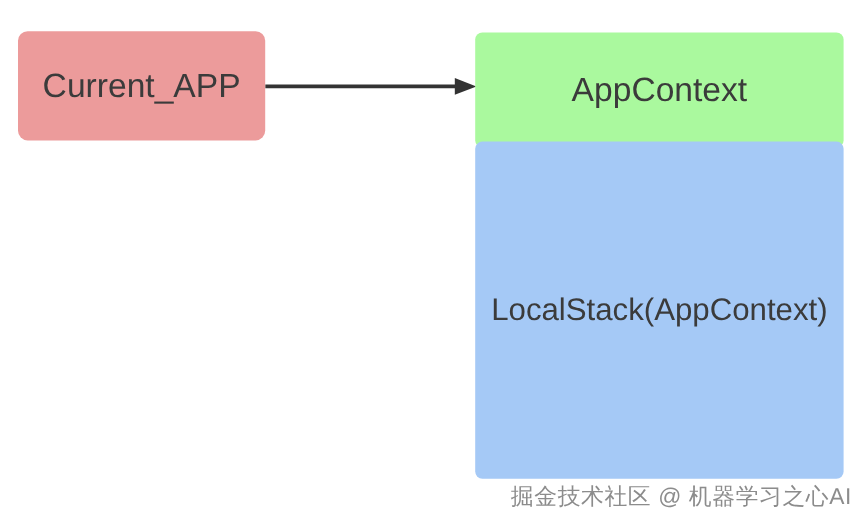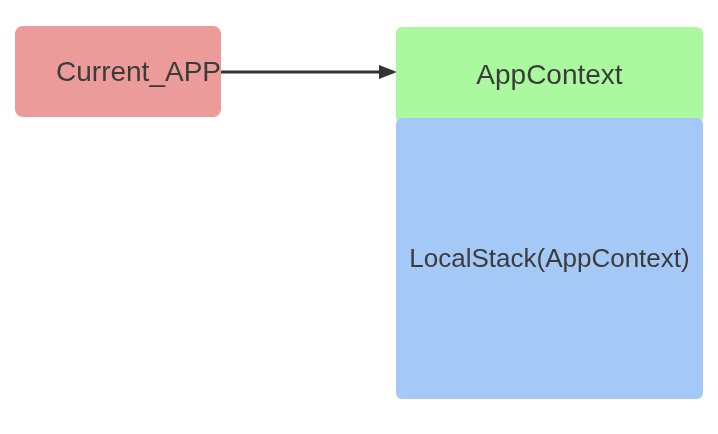--- a/index.html
+++ b/index.html
@@ -24,21 +24,20 @@
     color: #3b3b3b;
   }
   .node-current-app {
     left: 15px;
     top: 26px;
     width: 206px;
     height: 91px;
     background: #ec9b9b;
     border-radius: 8px;
     font-size: 28px;
-    justify-content: flex-end;
   }
   .node-app-context {
     left: 396px;
     top: 27px;
     width: 307px;
     height: 96px;
     background: #aaf99e;
     border-radius: 6px;
     font-size: 28px;
   }
@@ -94,14 +93,15 @@
 
   <div class="node node-app-context">
     <span>AppContext</span>
   </div>
 
   <div class="node node-local-stack">
     <span>LocalStack(AppContext)</span>
   </div>
 
 
+  <span class="watermark-primary">掘金技术社区 @ 机器学习之心AI</span>
 
 </div>
 
 </body></html>

